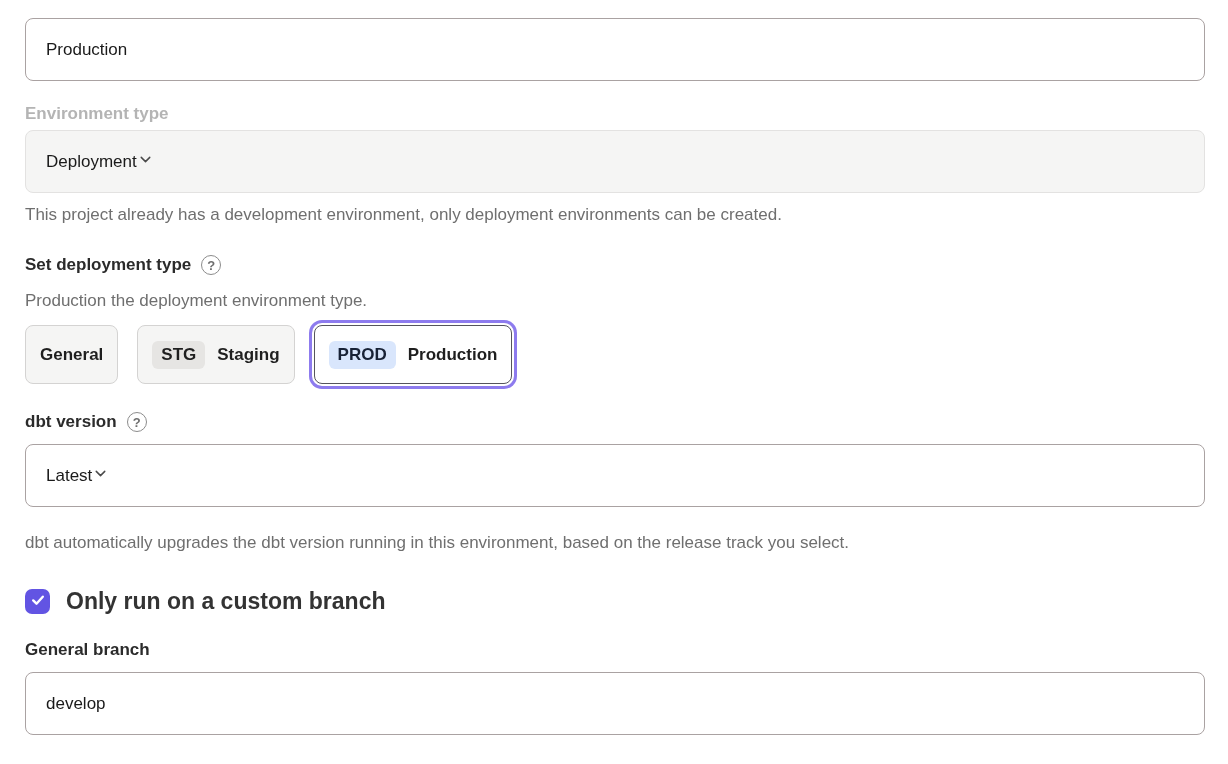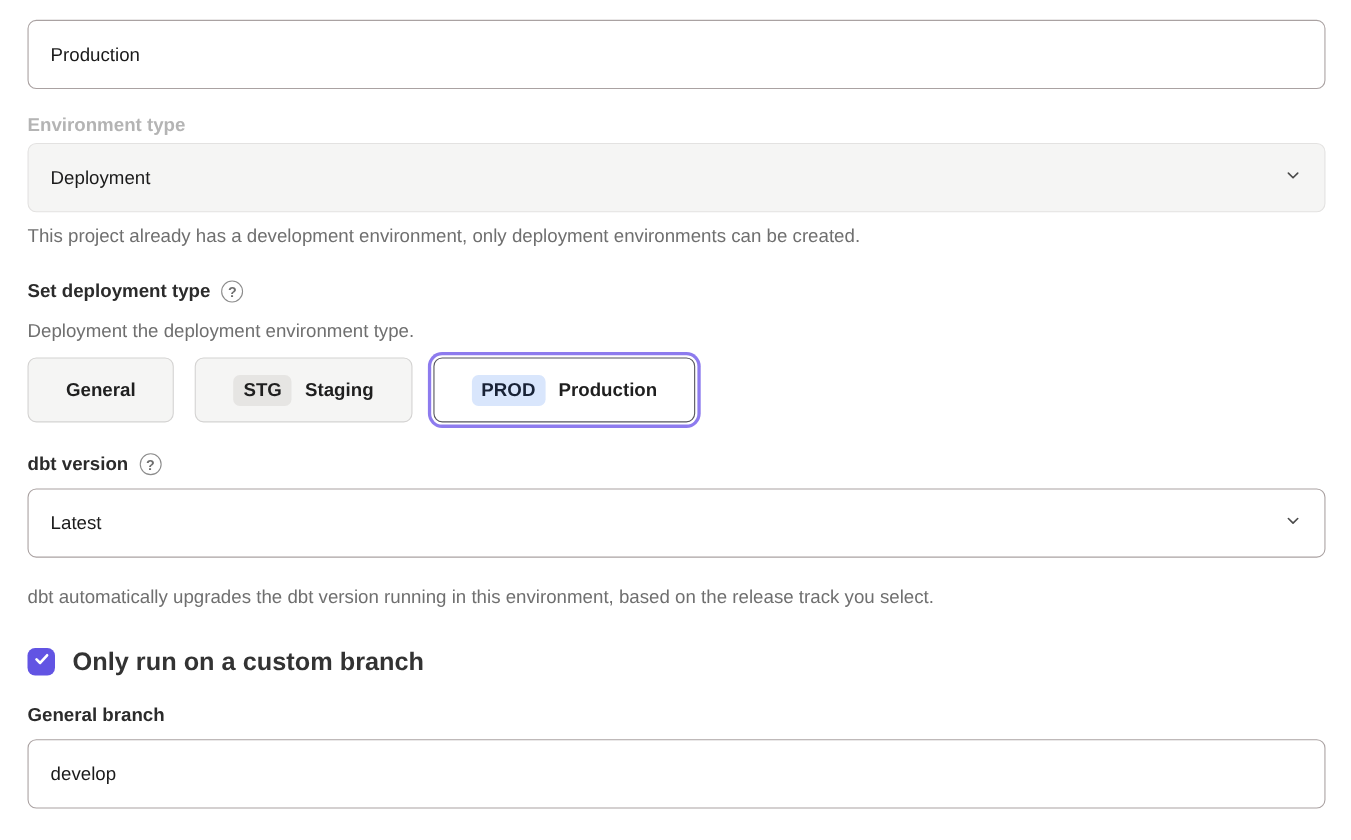--- a/index.html
+++ b/index.html
@@ -26,21 +26,20 @@
     font-family: "Liberation Sans", sans-serif;
     font-size: 17px;
     color: #1a1a1a;
     padding: 0 20px;
     outline: none;
   }
   .text-input { display: block; }
   .select {
     display: flex;
     align-items: center;
-    justify-content: space-between;
     cursor: pointer;
   }
   .select.disabled {
     background: #f5f5f4;
     border-color: #e3e2e1;
     cursor: default;
   }
   .helper {
     font-size: 17px;
     color: #6f6f6f;
@@ -80,21 +79,21 @@
     margin-top: 14px;
     display: flex;
     gap: 19px;
     align-items: center;
   }
   .type-btn {
     height: 59px;
     display: inline-flex;
     align-items: center;
     gap: 12px;
-    padding: 0 34px;
+    padding: 0 14px;
     border: 1px solid #d4d3d2;
     border-radius: 8px;
     background: #f5f5f4;
     font-family: "Liberation Sans", sans-serif;
     font-size: 17px;
     font-weight: 600;
     color: #1f1f1f;
     cursor: pointer;
   }
   .type-btn.selected {
@@ -156,21 +155,21 @@
           <path d="M4 6l4 4 4-4" stroke="#4a4a4a" stroke-width="1.4" fill="none" stroke-linecap="round" stroke-linejoin="round"></path>
         </svg>
     </span>
   </div>
   <p class="helper helper-gap">This project already has a development environment, only deployment environments can be created.</p>
 
   <div class="heading-row mt-deploy-heading">
     <span class="heading">Set deployment type</span>
     <span class="help-icon">?</span>
   </div>
-  <p class="helper mt-desc">Deployment the deployment environment type.</p>
+  <p class="helper mt-desc">Production the deployment environment type.</p>
 
   <div class="type-buttons">
     <button class="type-btn">
       <span>General</span>
     </button>
     <button class="type-btn">
       <span class="badge stg">STG</span>
       <span>Staging</span>
     </button>
     <button class="type-btn selected">

